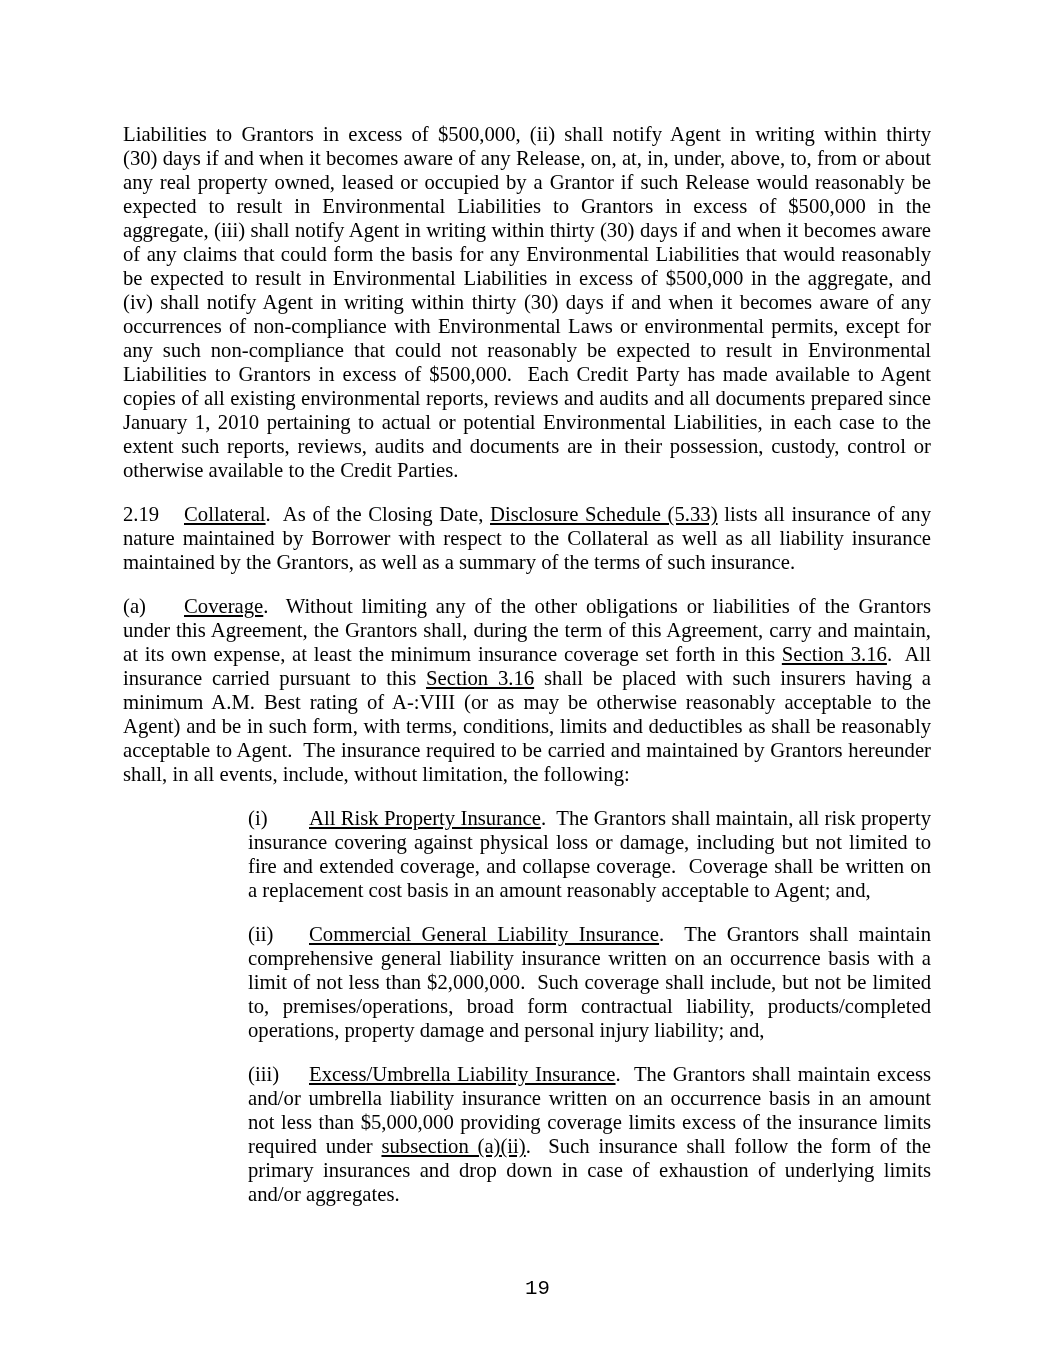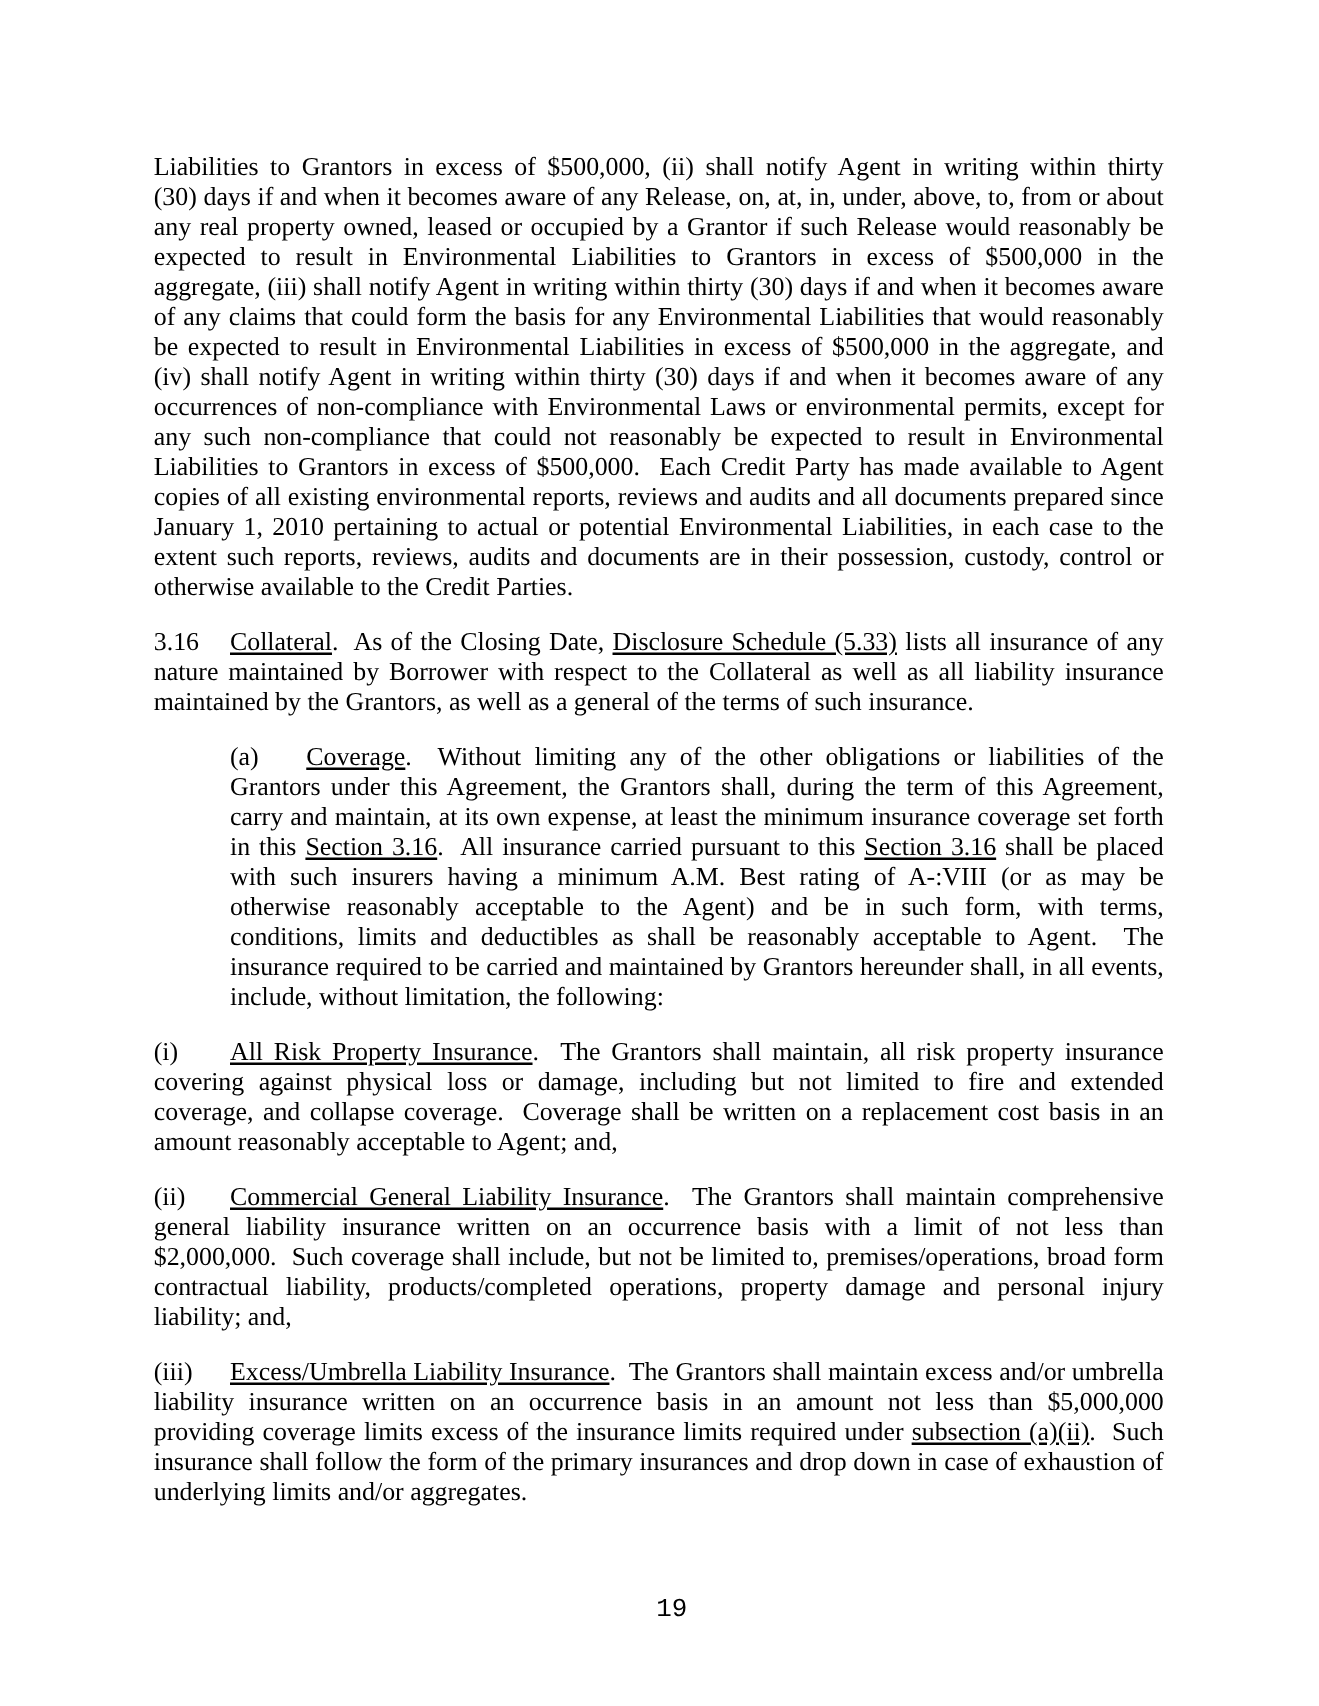--- a/index.html
+++ b/index.html
@@ -22,22 +22,22 @@
   .content {
     position: absolute;
     left: 123px;
     top: 122px;
     width: 808px;
   }
   .para {
     margin: 0 0 20px 0;
     text-align: justify;
   }
-  .ind1 { margin-left: 61px; }
-  .ind2 { }
+  .ind1 { }
+  .ind2 { margin-left: 125px; }
   .tab-num {
     display: inline-block;
     width: 61px;
   }
   .u { text-decoration: underline; text-underline-offset: 2px; }
   .pageno {
     position: absolute;
     top: 1277px;
     left: 0;
     width: 100%;
@@ -49,21 +49,21 @@
   }
 </style>
 </head>
 <body>
 
 <div class="page">
   <div class="content">
 
     <p class="para">Liabilities to Grantors in excess of $500,000, (ii)&nbsp;shall notify Agent in writing within thirty (30)&nbsp;days if and when it becomes aware of any Release, on, at, in, under, above, to, from or about any real property owned, leased or occupied by a Grantor if such Release would reasonably be expected to result in Environmental Liabilities to Grantors in excess of $500,000 in the aggregate, (iii)&nbsp;shall notify Agent in writing within thirty (30)&nbsp;days if and when it becomes aware of any claims that could form the basis for any Environmental Liabilities that would reasonably be expected to result in Environmental Liabilities in excess of $500,000 in the aggregate, and (iv)&nbsp;shall notify Agent in writing within thirty (30)&nbsp;days if and when it becomes aware of any occurrences of non-compliance with Environmental Laws or environmental permits, except for any such non-compliance that could not reasonably be expected to result in Environmental Liabilities to Grantors in excess of $500,000.&nbsp; Each Credit Party has made available to Agent copies of all existing environmental reports, reviews and audits and all documents prepared since January 1, 2010 pertaining to actual or potential Environmental Liabilities, in each case to the extent such reports, reviews, audits and documents are in their possession, custody, control or otherwise available to the Credit Parties.</p>
 
-    <p class="para"><span class="tab-num">3.16</span><span class="u">Collateral</span><span>.&nbsp; As of the Closing Date, </span><span class="u">Disclosure Schedule (5.33)</span><span> lists all insurance of any nature maintained by Borrower with respect to the Collateral as well as all liability insurance maintained by the Grantors, as well as a general of the terms of such insurance.</span></p>
+    <p class="para"><span class="tab-num">2.19</span><span class="u">Collateral</span><span>.&nbsp; As of the Closing Date, </span><span class="u">Disclosure Schedule (5.33)</span><span> lists all insurance of any nature maintained by Borrower with respect to the Collateral as well as all liability insurance maintained by the Grantors, as well as a summary of the terms of such insurance.</span></p>
 
     <p class="para ind1"><span class="tab-num">(a)</span><span class="u">Coverage</span><span>.&nbsp; Without limiting any of the other obligations or liabilities of the Grantors under this Agreement, the Grantors shall, during the term of this Agreement, carry and maintain, at its own expense, at least the minimum insurance coverage set forth in this </span><span class="u">Section 3.16</span><span>.&nbsp; All insurance carried pursuant to this </span><span class="u">Section 3.16</span><span> shall be placed with such insurers having a minimum A.M. Best rating of A-:VIII (or as may be otherwise reasonably acceptable to the Agent) and be in such form, with terms, conditions, limits and deductibles as shall be reasonably acceptable to Agent.&nbsp; The insurance required to be carried and maintained by Grantors hereunder shall, in all events, include, without limitation, the following:</span></p>
 
     <p class="para ind2"><span class="tab-num">(i)</span><span class="u">All Risk Property Insurance</span><span>.&nbsp; The Grantors shall maintain, all risk property insurance covering against physical loss or damage, including but not limited to fire and extended coverage, and collapse coverage.&nbsp; Coverage shall be written on a replacement cost basis in an amount reasonably acceptable to Agent; and,</span></p>
 
     <p class="para ind2"><span class="tab-num">(ii)</span><span class="u">Commercial General Liability Insurance</span><span>.&nbsp; The Grantors shall maintain comprehensive general liability insurance written on an occurrence basis with a limit of not less than $2,000,000.&nbsp; Such coverage shall include, but not be limited to, premises/operations, broad form contractual liability, products/completed operations, property damage and personal injury liability; and,</span></p>
 
     <p class="para ind2"><span class="tab-num">(iii)</span><span class="u">Excess/Umbrella Liability Insurance</span><span>.&nbsp; The Grantors shall maintain excess and/or umbrella liability insurance written on an occurrence basis in an amount not less than $5,000,000 providing coverage limits excess of the insurance limits required under </span><span class="u">subsection (a)(ii)</span><span>.&nbsp; Such insurance shall follow the form of the primary insurances and drop down in case of exhaustion of underlying limits and/or aggregates.</span></p>
 
   </div>

